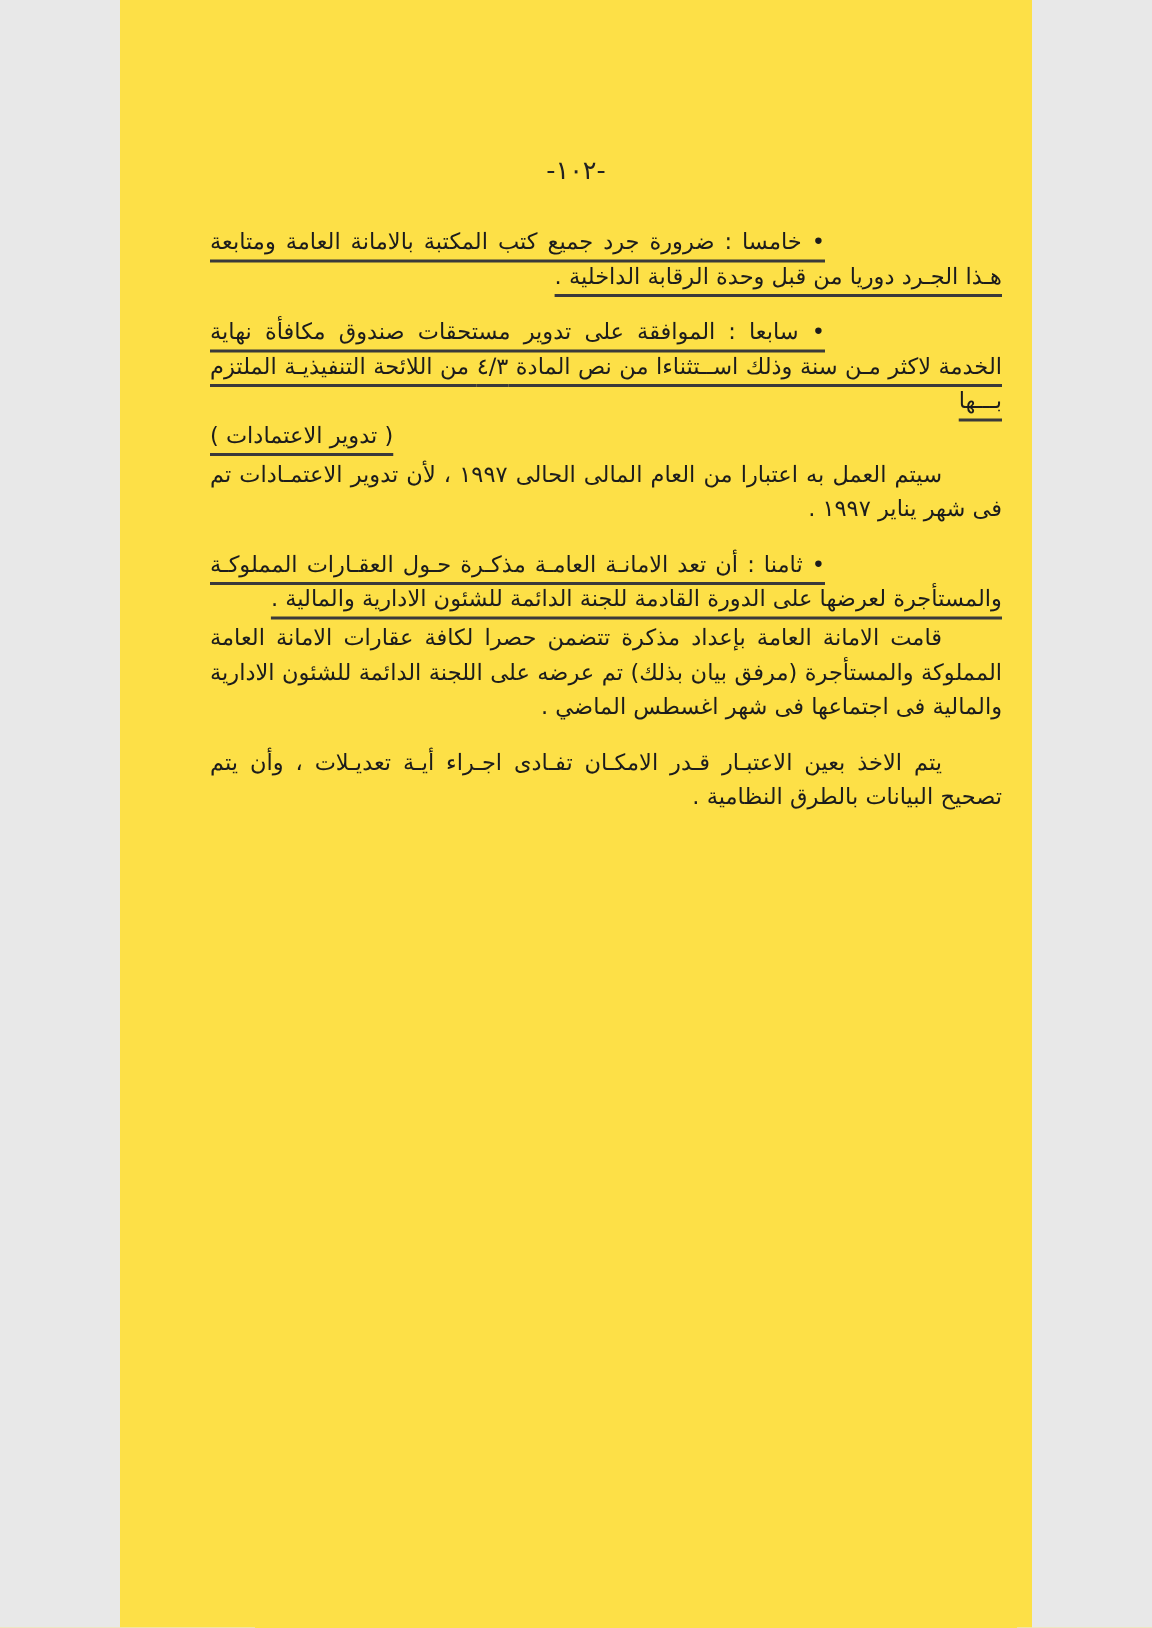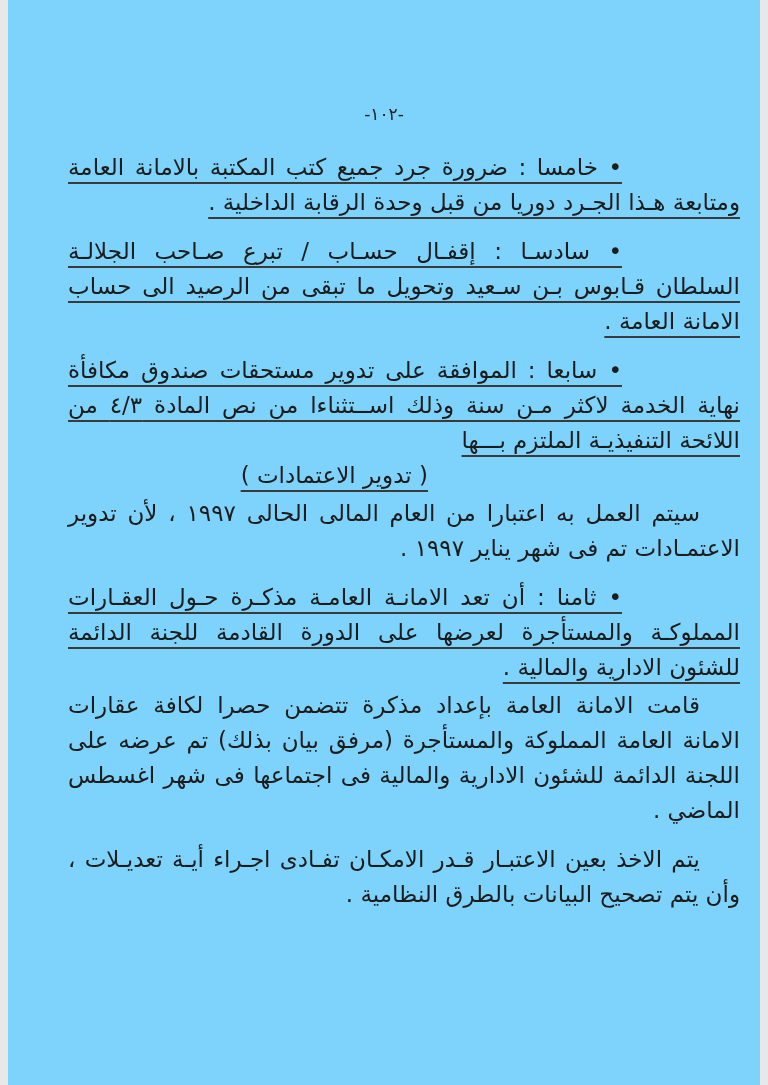--- a/index.html
+++ b/index.html
@@ -3,24 +3,24 @@
   <meta charset="utf-8">
   <style>
     html, body {
       margin: 0;
       padding: 0;
       background: #e8e8e8;
       font-family: "DejaVu Sans", "Liberation Sans", sans-serif;
     }
     .page {
       position: relative;
-      width: 752px;
+      width: 608px;
       height: 1085px;
       margin: 0 auto;
-      background: #7dd3fc;
+      background: #fde047;
       overflow: hidden;
       color: #1c1c1c;
     }
     .pageno {
       position: absolute;
       top: 104px;
       left: 0;
       right: 0;
       direction: ltr;
       text-align: center;
@@ -28,38 +28,38 @@
       letter-spacing: 2px;
       color: #222;
     }
     .content {
       position: absolute;
       top: 150px;
       right: 20px;
       left: 60px;
       direction: rtl;
       unicode-bidi: embed;
-      font-size: 23px;
-      line-height: 35px;
+      font-size: 15px;
+      line-height: 23px;
       text-align: justify;
       color: #1c1c1c;
     }
     .content p { margin: 0; }
     .sec + .sec { margin-top: 14px; }
     .heading {
       text-indent: 118px; 
       text-decoration: underline;
       text-underline-offset: 7px;
       text-decoration-thickness: 1.5px;
       text-decoration-color: #3a3a3a;
     }
     .note {
       text-indent: 0;
       padding-right: 312px; 
-      text-align: right;
+      text-align: left;
       text-underline-offset: 7px;
       text-decoration-thickness: 1.5px;
       text-decoration-color: #3a3a3a;
     }
     .reply {
       margin-top: 3px !important;
       text-indent: 40px; 
       text-decoration: none;
     }
   </style>
@@ -70,21 +70,20 @@
 
   <div class="pageno">-١٠٢-</div>
 
   <div class="content" dir="rtl">
 
     <section class="sec">
       <p class="heading">• خامسا : ضرورة جرد جميع كتب المكتبة بالامانة العامة ومتابعة  هـذا الجـرد دوريا من قبل وحدة الرقابة الداخلية .</p>
     </section>
 
     <section class="sec">
-      <p class="heading">• سادسـا :  إقفـال حسـاب / تبرع صـاحب الجلالـة السلطان قـابوس بـن سـعيد وتحويل ما تبقى من الرصيد الى حساب الامانة العامة .</p>
     </section>
 
     <section class="sec">
       <p class="heading">• سابعا : الموافقة على تدوير مستحقات صندوق مكافأة نهاية الخدمة لاكثر مـن سنة وذلك اســتثناءا من نص المادة ٤/٣ من اللائحة التنفيذيـة الملتزم بـــها</p>
       <p class="heading note">( تدوير الاعتمادات )</p>
       <p class="reply">سيتم العمل به اعتبارا من العام المالى الحالى ١٩٩٧ ، لأن تدوير الاعتمـادات تم فى شهر يناير ١٩٩٧ .</p>
     </section>
 
     <section class="sec">
       <p class="heading">• ثامنا :  أن تعد الامانـة العامـة مذكـرة حـول العقـارات المملوكـة والمستأجرة لعرضها على الدورة القادمة للجنة الدائمة للشئون الادارية والمالية .</p>

